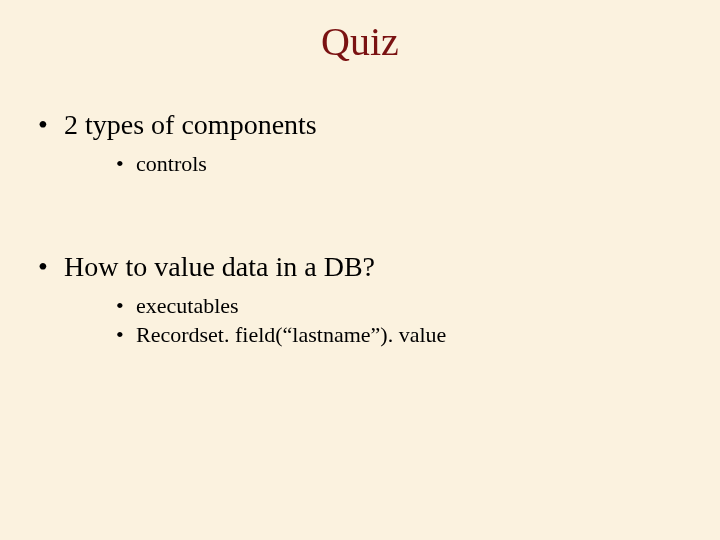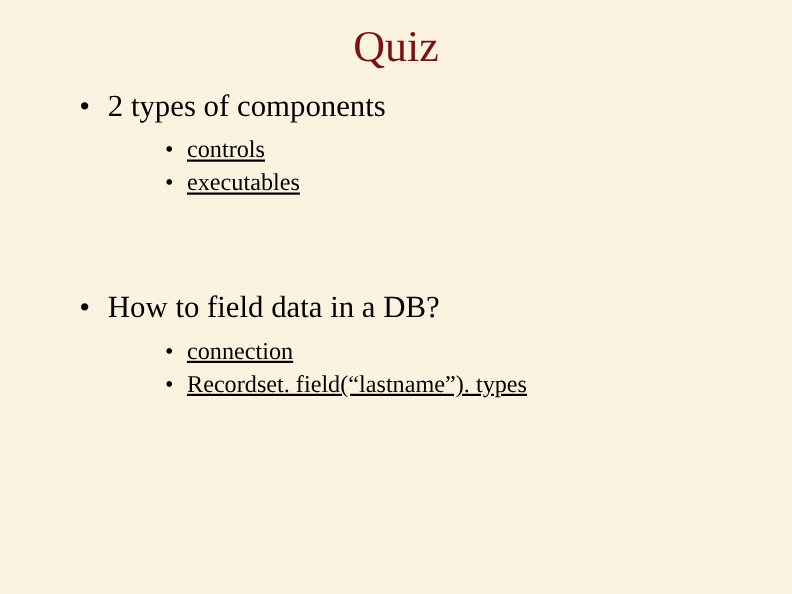--- a/index.html
+++ b/index.html
@@ -16,47 +16,46 @@
     width: 720px;
     height: 540px;
     position: relative;
     box-sizing: border-box;
   }
   .title {
     text-align: center;
     color: #7a1212;
     font-size: 40px;
     margin-top: 18px;
-    margin-bottom: 16px;
+    margin-bottom: 44px;
     font-weight: normal;
   }
   ul.level1 {
     list-style: none;
-    margin: 12px;
-    padding: 0 0 0 60px;
+    margin: 0;
+    padding: 0 0 0 38px;
   }
   ul.level1 > li {
     font-size: 28px;
     margin-bottom: 12px;
     position: relative;
     padding-left: 26px;
   }
   ul.level1 > li::before {
     content: "•";
     position: absolute;
     left: 0;
     top: 0;
     font-size: 28px;
     color: #000;
   }
   ul.level2 {
     list-style: none;
     margin: 8px 0 0 0;
     padding: 0 0 0 52px;
-    text-decoration: underline;
   }
   ul.level2 > li {
     font-size: 22px;
     line-height: 1.35;
     position: relative;
     padding-left: 20px;
   }
   ul.level2 > li::before {
     content: "•";
     position: absolute;
@@ -73,29 +72,28 @@
 <body>
 
 <div class="slide">
   <h1 class="title">Quiz</h1>
 
   <ul class="level1">
     <li>
       <span>2 types of components</span>
       <ul class="level2">
         <li>controls</li>
-        <li>executables</li>
       </ul>
     </li>
   </ul>
 
   <div class="gap"></div>
 
   <ul class="level1">
     <li>
-      <span>How to field data in a DB?</span>
+      <span>How to value data in a DB?</span>
       <ul class="level2">
-        <li> connection</li>
-        <li>Recordset. field(“lastname”). types</li>
+        <li> executables</li>
+        <li>Recordset. field(“lastname”). value</li>
       </ul>
     </li>
   </ul>
 </div>
 
 </body></html>

